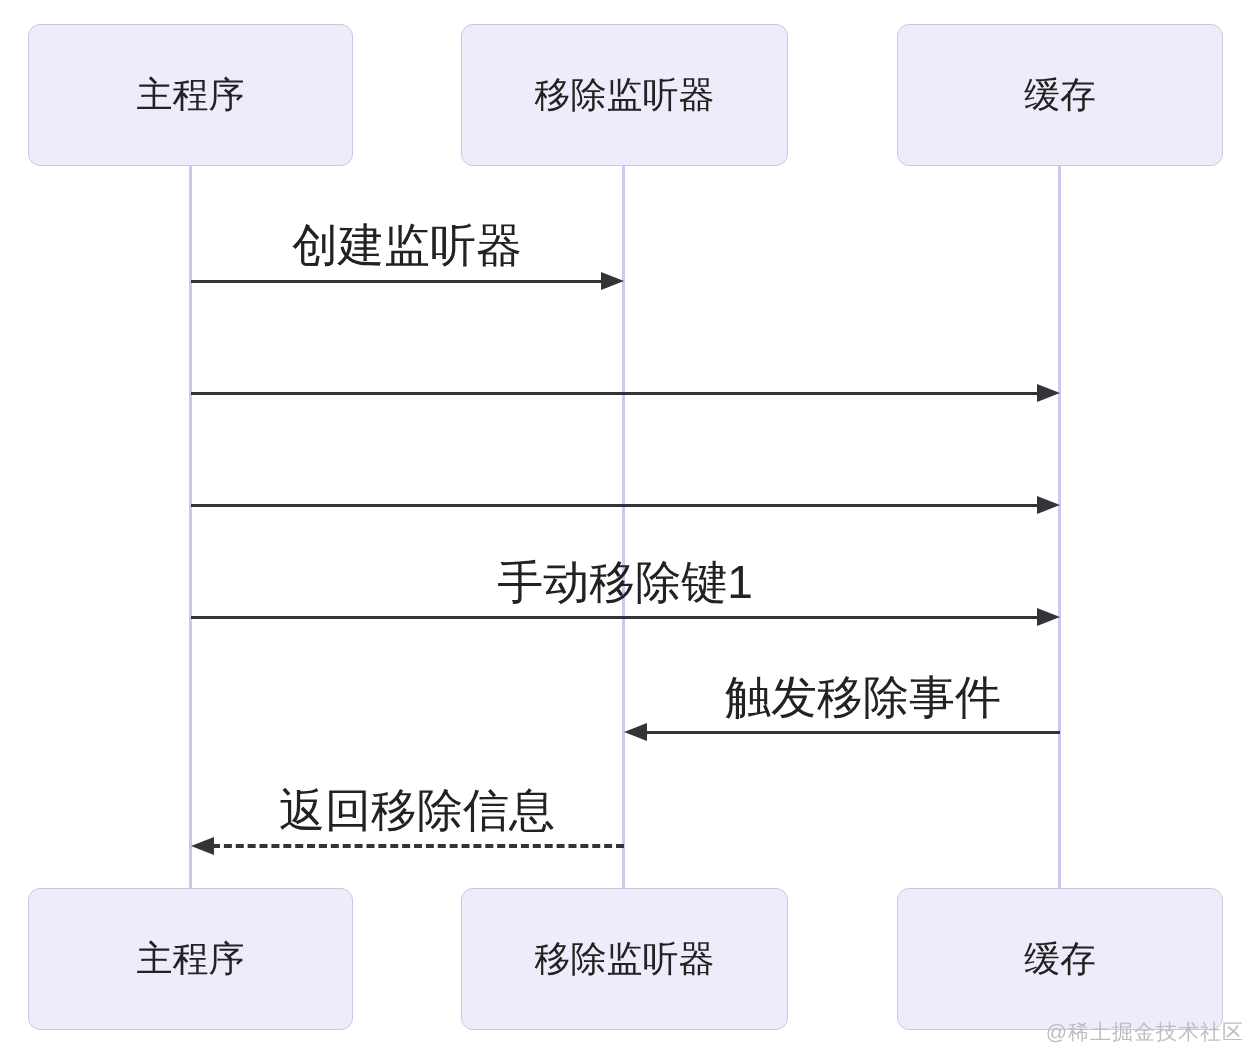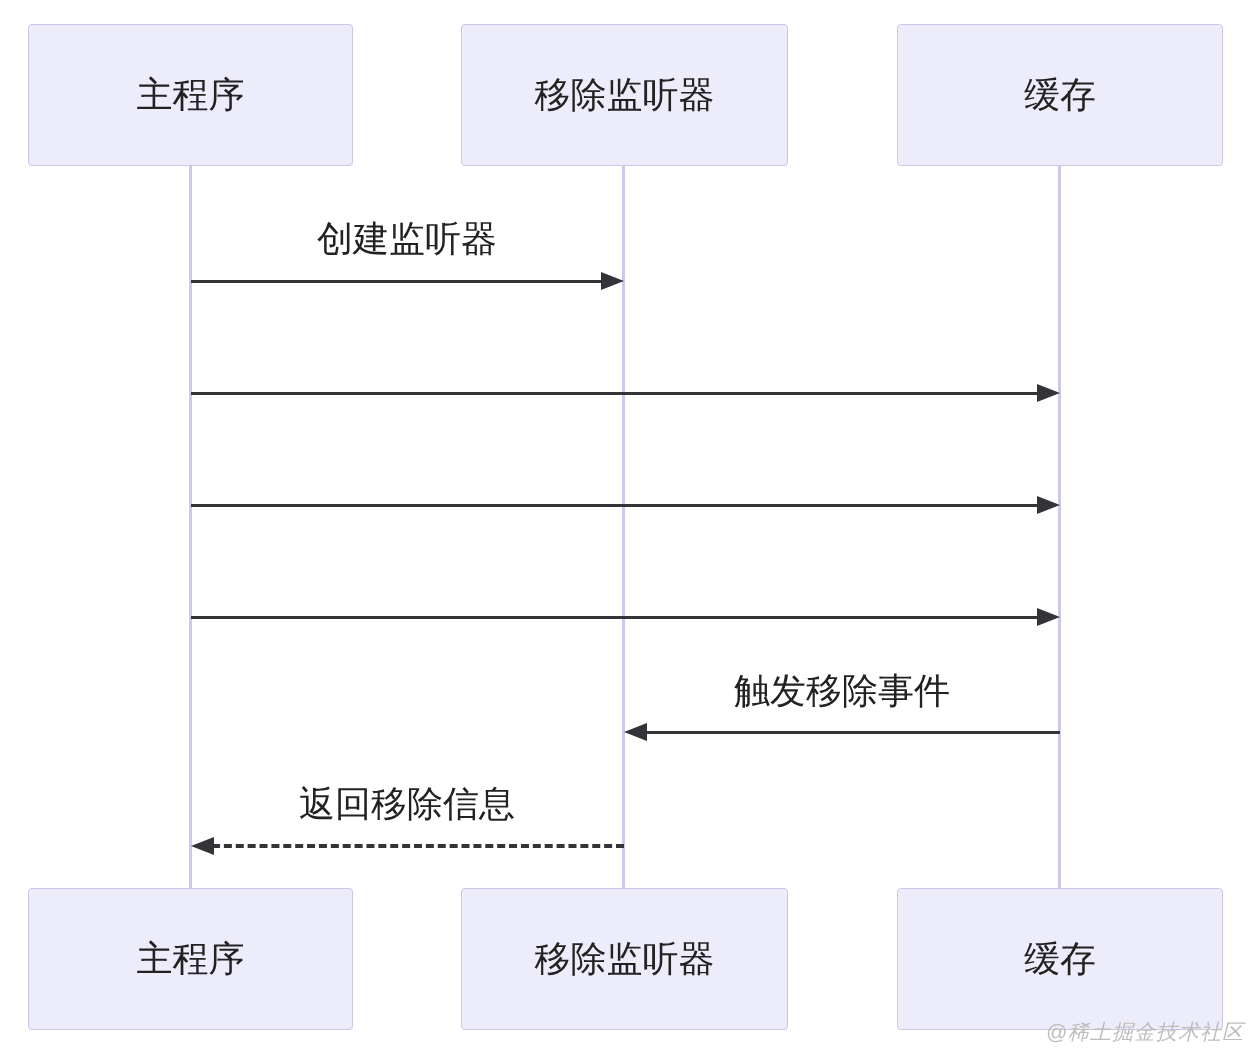--- a/index.html
+++ b/index.html
@@ -16,40 +16,40 @@
     --arrow: #333338;
     --text: #222222;
     --watermark: #BDBDBD;
   }
   .actor {
     position: absolute;
     height: 142px;
     box-sizing: border-box;
     background: var(--actor-fill);
     border: 1px solid var(--actor-border);
-    border-radius: 4px;
+    border-radius: 12px;
     display: flex;
     align-items: center;
     justify-content: center;
     font-size: 36px;
     color: var(--text);
     z-index: 2;
   }
   .lifeline {
     position: absolute;
     top: 166px;
     height: 722px;
     width: 3px;
     background: var(--lifeline);
     z-index: 0;
   }
   .msg-label {
     position: absolute;
     transform: translateX(-50%);
-    font-size: 36px;
+    font-size: 46px;
     color: var(--text);
     white-space: nowrap;
     z-index: 1;
   }
   .msg-line {
     position: absolute;
     height: 0;
     border-top: 3px solid var(--arrow);
     z-index: 1;
   }
@@ -64,21 +64,20 @@
   .head.right { border-left: 23px solid var(--arrow); }
   .head.left  { border-right: 23px solid var(--arrow); }
   .watermark {
     position: absolute;
     right: 12px;
     top: 1018px;
     font-size: 21px;
     color: var(--watermark);
     z-index: 3;
     letter-spacing: 1px;
-    font-style: italic;
   }
 </style>
 </head>
 <body>
 
 <div class="canvas" style="--actor-fill: #ECECFA; --actor-border: #CBC5E6; --lifeline: #CFC8EE; --arrow: #333338; --text: #222222; --watermark: #BDBDBD;">
 
   <div class="lifeline" style="left:189px"></div>
   <div class="lifeline" style="left:622px"></div>
   <div class="lifeline" style="left:1058px"></div>
@@ -96,28 +95,29 @@
   <div class="msg-label" style="left:407px; top:215px">创建监听器</div>
   <div class="msg-line" style="left:191px; top:280px; width:412px"></div>
   <div class="head right" style="left:601px; top:272px"></div>
 
   <div class="msg-line" style="left:191px; top:392px; width:848px"></div>
   <div class="head right" style="left:1037px; top:384px"></div>
 
   <div class="msg-line" style="left:191px; top:504px; width:848px"></div>
   <div class="head right" style="left:1037px; top:496px"></div>
 
+  <div class="msg-label" style="left:625px; top:552px">手动移除键1</div>
   <div class="msg-line" style="left:191px; top:616px; width:848px"></div>
   <div class="head right" style="left:1037px; top:608px"></div>
 
-  <div class="msg-label" style="left:842px; top:667px">触发移除事件</div>
+  <div class="msg-label" style="left:863px; top:667px">触发移除事件</div>
   <div class="msg-line" style="left:645px; top:731px; width:415px"></div>
   <div class="head left" style="left:624px; top:723px"></div>
 
-  <div class="msg-label" style="left:407px; top:780px">返回移除信息</div>
+  <div class="msg-label" style="left:417px; top:780px">返回移除信息</div>
   <div class="msg-line dashed" style="left:212px; top:844px; width:412px"></div>
   <div class="head left" style="left:191px; top:837px"></div>
 
   <div class="actor" style="left:28px;  top:888px; width:325px">
     <span>主程序</span>
   </div>
   <div class="actor" style="left:461px; top:888px; width:327px">
     <span>移除监听器</span>
   </div>
   <div class="actor" style="left:897px; top:888px; width:326px">

